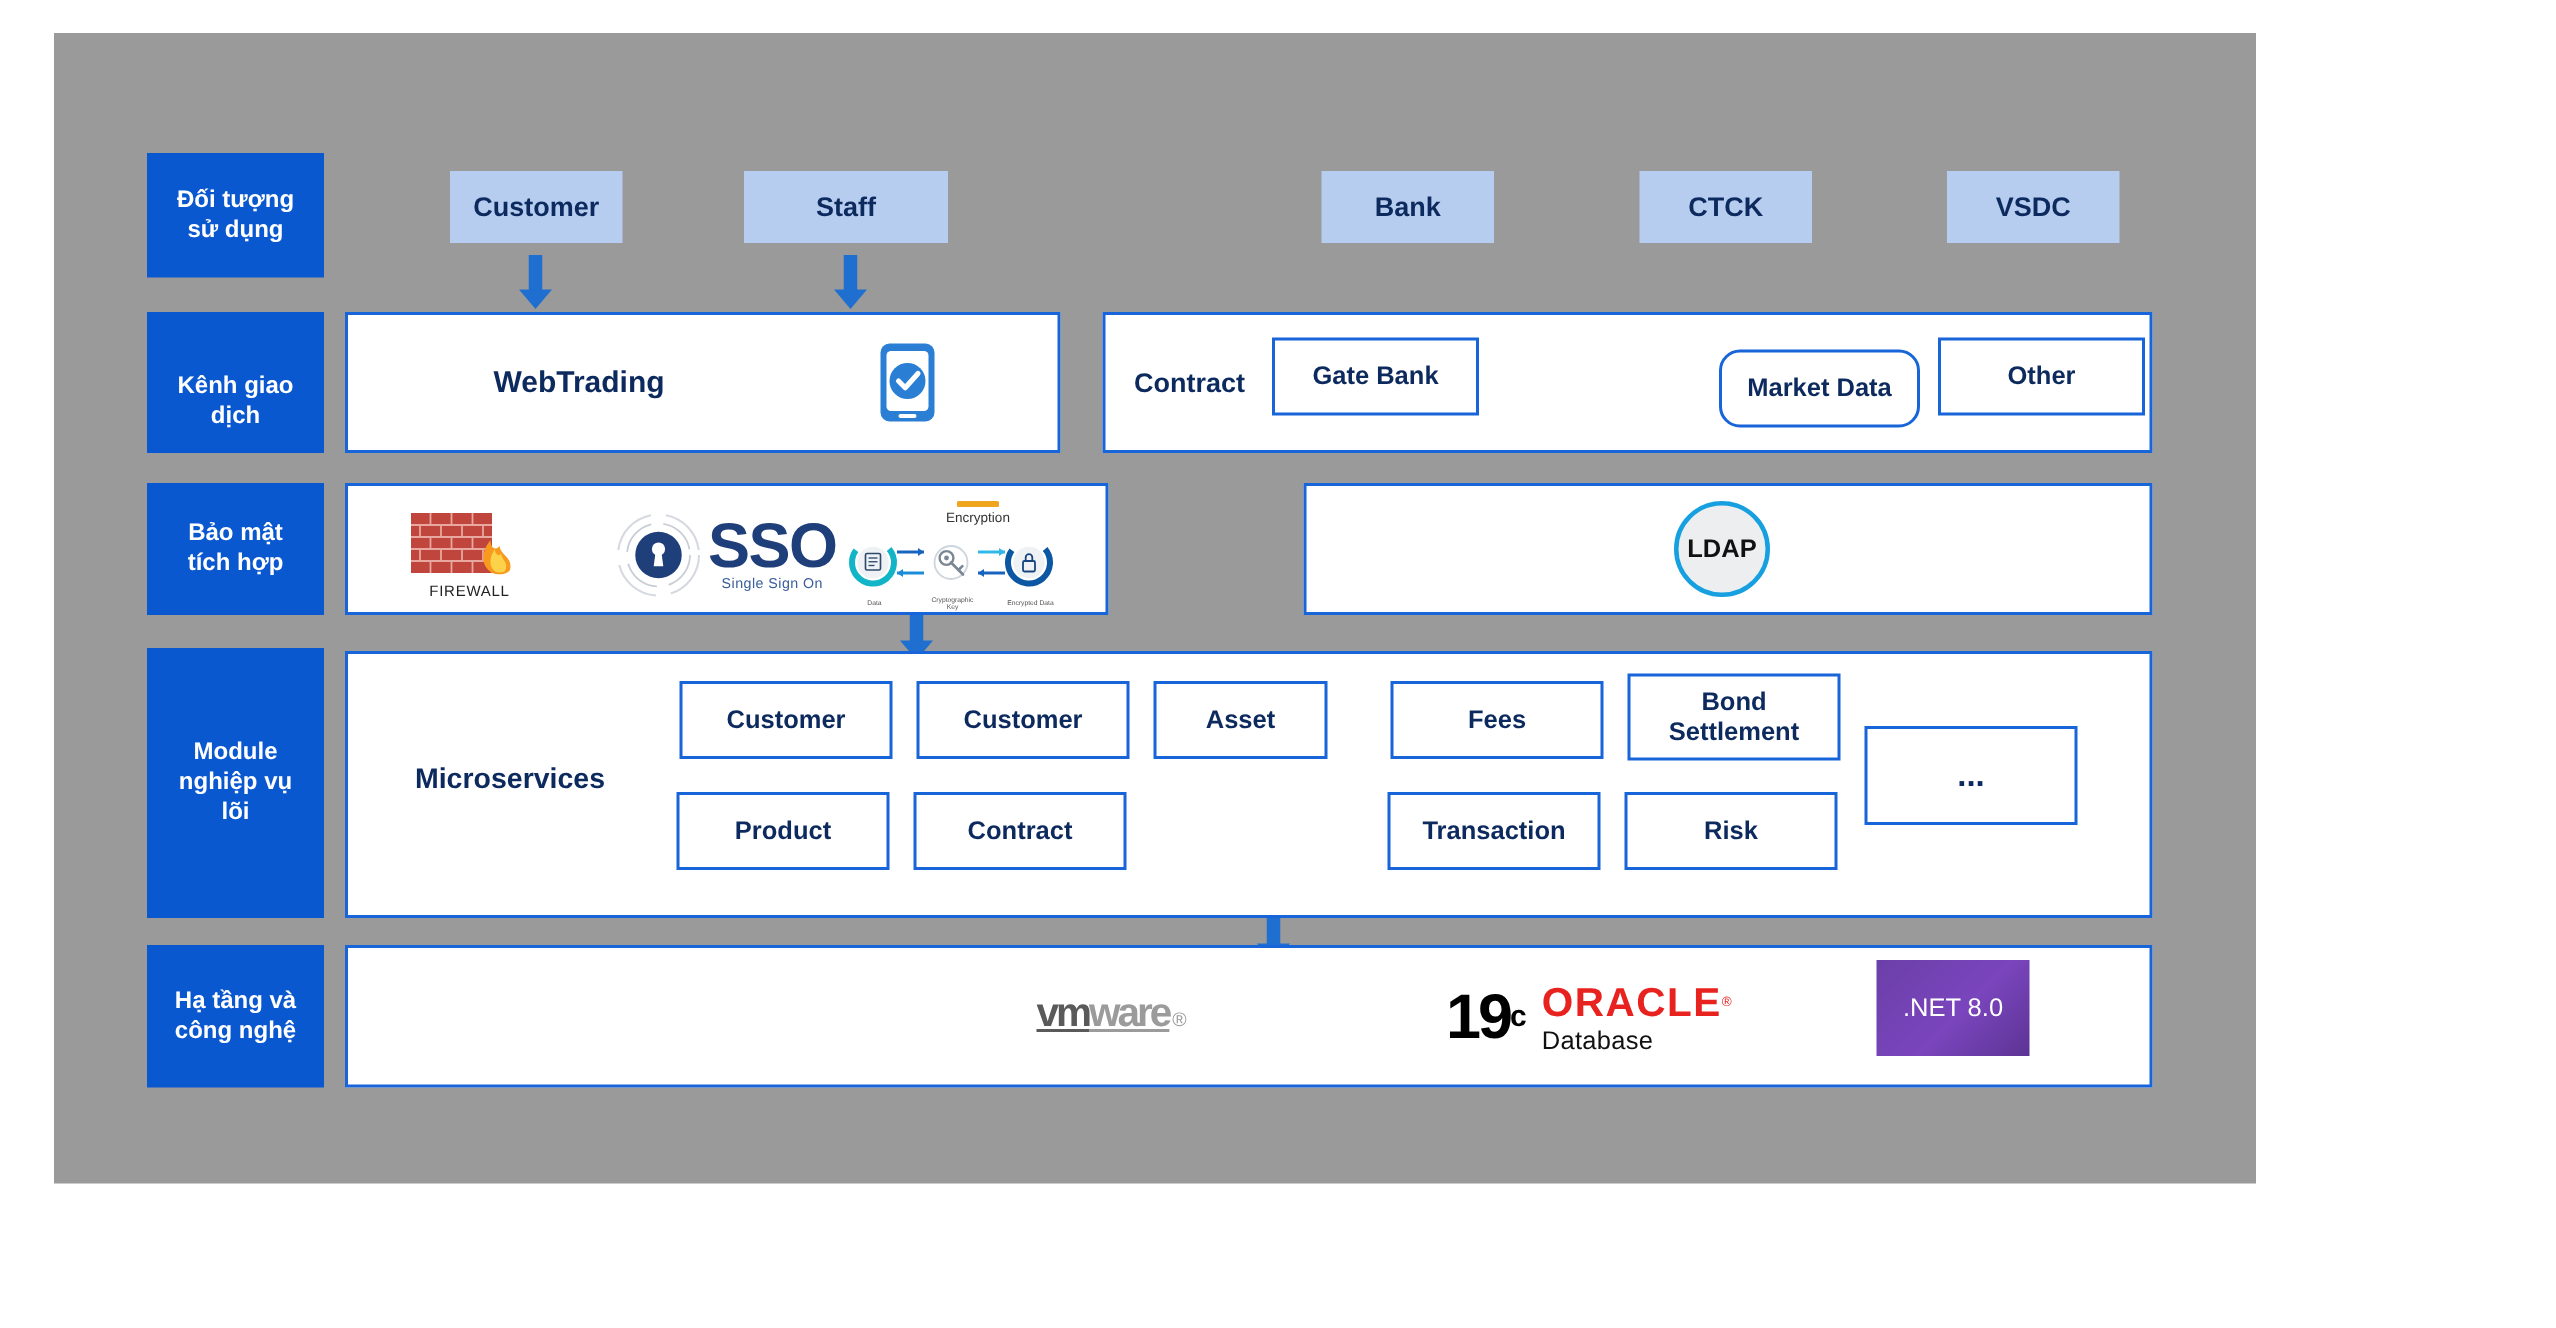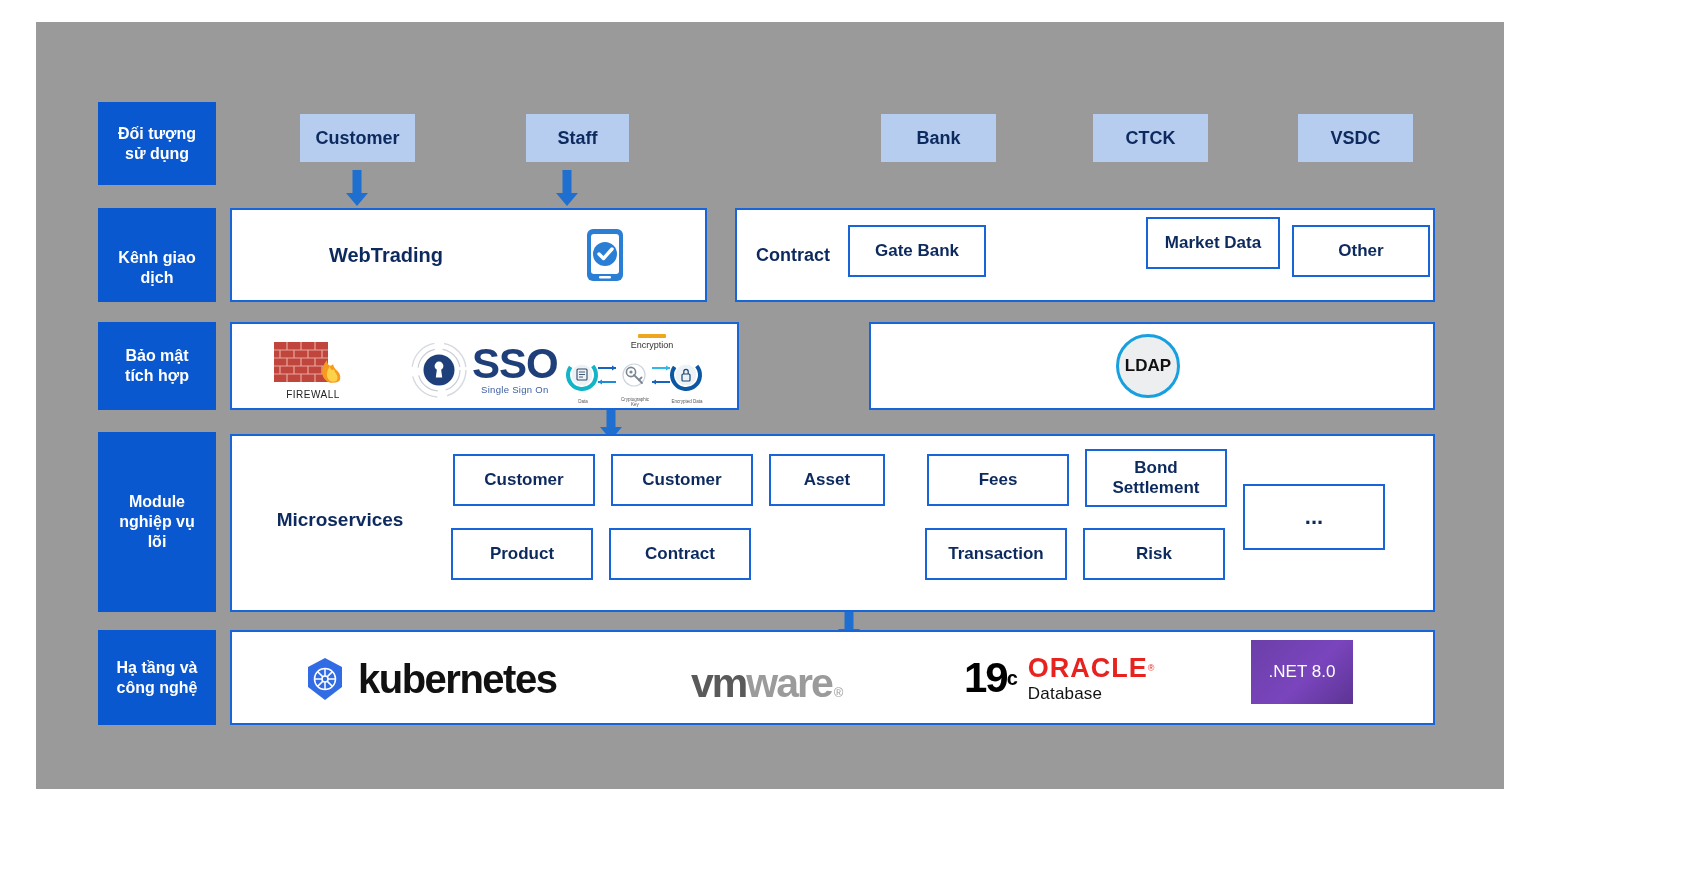--- a/index.html
+++ b/index.html
@@ -108,21 +108,21 @@
     border-radius: 50%;
     background: #eceef0;
     border: 3px solid #16a0e0;
     display: flex; align-items: center; justify-content: center;
     font-size: 17px; font-weight: bold; color: #111;
   }
 
   
   .logo-wrap { position: absolute; display: flex; align-items: center; }
   .k8s-text { font-size: 40px; font-weight: bold; color: #111; letter-spacing: -1.5px; }
-  .vmware-text { font-size: 41px; font-weight: bold; letter-spacing: -2px; }
+  .vmware-text { font-size: 27px; font-weight: bold; letter-spacing: -2px; text-decoration: underline; }
   .vm-dark { color: #5a5a5a; }
   .vm-light { color: #9b9b9b; }
   .ora-19 { font-size: 42px; font-weight: bold; color: #000; letter-spacing: -2px; }
   .ora-c { font-size: 20px; font-weight: bold; color: #000; vertical-align: super; }
   .ora-word { font-size: 27px; font-weight: bold; color: #e8231f; letter-spacing: 1px; font-family: "Liberation Sans", sans-serif; }
   .ora-db { font-size: 17px; color: #111; letter-spacing: .2px; }
   .dotnet {
     position: absolute;
     background: linear-gradient(135deg,#6b3fa8 0%, #7a45bd 55%, #5c3494 100%);
     color: #fff; font-size: 17px;
@@ -156,21 +156,21 @@
   </div>
 
   <div class="band-label" style="left:62px; top:608px; width:118px; height:95px;">
     <span style="white-space:pre-line;">Hạ tầng và
 công nghệ</span>
   </div>
 
   <div class="actor-box" style="left:264px; top:92px; width:115px; height:48px;">
     <span>Customer</span>
   </div>
-  <div class="actor-box" style="left:490px; top:92px; width:103px; height:48px;">
+  <div class="actor-box" style="left:460px; top:92px; width:136px; height:48px;">
     <span>Staff</span>
   </div>
   <div class="actor-box" style="left:845px; top:92px; width:115px; height:48px;">
     <span>Bank</span>
   </div>
   <div class="actor-box" style="left:1057px; top:92px; width:115px; height:48px;">
     <span>CTCK</span>
   </div>
   <div class="actor-box" style="left:1262px; top:92px; width:115px; height:48px;">
     <span>VSDC</span>
@@ -200,21 +200,21 @@
   </svg>
 
   <div class="white-panel" style="left:699px; top:186px; width:700px; height:94px;">
   </div>
   <div class="plain-label" style="left:706px; top:207px; width:102px; height:52px; font-size:18px;">
     <span>Contract</span>
   </div>
   <div class="inner-box" style="left:812px; top:203px; width:138px; height:52px;">
     <span>Gate Bank</span>
   </div>
-  <div class="inner-box" style="left:1110px; top:195px; width:134px; height:52px;">
+  <div class="inner-box" style="left:1110px; top:211px; width:134px; height:52px;border-radius:14px;">
     <span>Market Data</span>
   </div>
   <div class="inner-box" style="left:1256px; top:203px; width:138px; height:52px;">
     <span>Other</span>
   </div>
 
   <div class="white-panel" style="left:194px; top:300px; width:509px; height:88px;">
   </div>
 
   <div class="fw-wrap" style="left:232px; top:316px; width:90px; height:62px;">
@@ -357,38 +357,20 @@
   </div>
 
   <div class="arrow-down" style="left:800px; top:590px; width:26px; height:30px;">
     <div class="shaft" style="height:18px;"></div>
       <div class="head"></div>
   </div>
 
   <div class="white-panel" style="left:194px; top:608px; width:1205px; height:95px;">
   </div>
 
-  <div class="logo-wrap" style="left:266px; top:634px; height:46px;">
-    <svg width="46" height="46" viewBox="0 0 46 46" style="flex:none;">
-      <polygon points="23,2 40,11 40,31 23,44 6,31 6,11" fill="#326ce5"></polygon>
-      <g fill="none" stroke="#ffffff" stroke-width="1.5">
-        <circle cx="23" cy="23" r="10.5"></circle>
-        <circle cx="23" cy="23" r="3"></circle>
-        <line x1="23" y1="12.5" x2="23" y2="20"></line>
-        <line x1="23" y1="26" x2="23" y2="33.5"></line>
-        <line x1="12.5" y1="23" x2="20" y2="23"></line>
-        <line x1="26" y1="23" x2="33.5" y2="23"></line>
-        <line x1="15.6" y1="15.6" x2="20.9" y2="20.9"></line>
-        <line x1="25.1" y1="25.1" x2="30.4" y2="30.4"></line>
-        <line x1="30.4" y1="15.6" x2="25.1" y2="20.9"></line>
-        <line x1="20.9" y1="25.1" x2="15.6" y2="30.4"></line>
-      </g>
-    </svg>
-    <span class="k8s-text" style="margin-left:10px;">kubernetes</span>
-  </div>
 
   <div class="logo-wrap" style="left:655px; top:638px; height:44px; align-items:baseline;">
     <span class="vmware-text vm-dark">vm</span>
     <span class="vmware-text vm-light">ware</span>
     <span class="vm-light" style="font-size:13px; margin-left:2px;">®</span>
   </div>
 
   <div class="logo-wrap" style="left:928px; top:630px; height:52px;">
     <span class="ora-19">19</span>
     <span class="ora-c">c</span>

